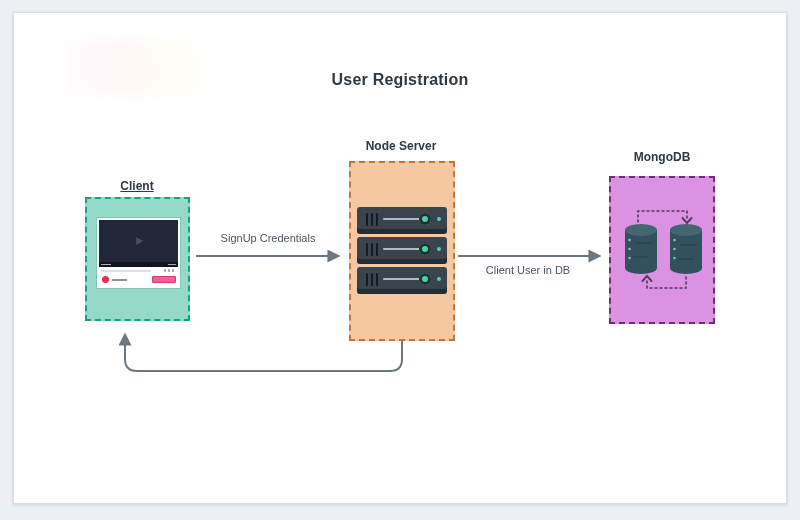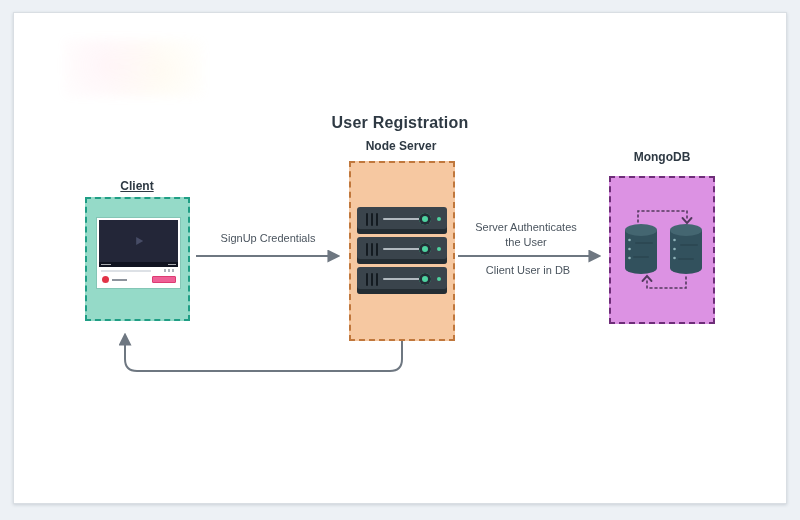--- a/index.html
+++ b/index.html
@@ -11,21 +11,21 @@
     background:#ffffff; border:1px solid #d9dee3;
     box-shadow:0 1px 3px rgba(110,125,140,.28); }
 
   .watermark { position:absolute; left:50px; top:26px; width:140px; height:58px;
     background:
       radial-gradient(circle at 30% 45%, rgba(255,185,205,.5), transparent 62%),
       radial-gradient(circle at 68% 55%, rgba(255,232,170,.55), transparent 60%);
     filter:blur(5px); opacity:.28; }
 
   .title { position:absolute; left:400px; top:71px; transform:translateX(-50%);
-    font-size:16px; font-weight:700; color:#2e3943; letter-spacing:.2px; white-space:nowrap;margin-top:43px; }
+    font-size:16px; font-weight:700; color:#2e3943; letter-spacing:.2px; white-space:nowrap; }
 
   .node-label { position:absolute; transform:translateX(-50%);
     font-size:12px; font-weight:700; color:#2e3943; white-space:nowrap; }
 
   .flow-label { position:absolute; transform:translateX(-50%);
     font-size:11px; color:#4a545e; white-space:nowrap; text-align:center; line-height:15px; }
 
   
   .client-box { position:absolute; left:85px; top:197px; width:105px; height:124px;
     background:#95dac8; border:2px dashed #1f9e85; }
@@ -165,24 +165,20 @@
 
     <g stroke="#533a5e" fill="none" stroke-width="1.6" stroke-linecap="round">
       <path d="M 29 46 L 29 35 L 78 35 L 78 43" stroke-dasharray="2 3"></path>
       <polyline points="73.5,42 78,47 82.5,42" stroke-width="1.9"></polyline>
       <path d="M 77 101 L 77 112 L 38 112 L 38 104" stroke-dasharray="2 3"></path>
       <polyline points="33.5,105 38,100 42.5,105" stroke-width="1.9"></polyline>
     </g>
   </svg>
 
   <div class="flow-label" style="left:268px; top:231px;">SignUp Credentials</div>
-  <div class="flow-label" style="left:526px; top:220px;">
-    <span>Server Authenticates</span><br>
-    <span>the User</span>
-  </div>
   <div class="flow-label" style="left:528px; top:263px;">Client User in DB</div>
 
   <svg class="arrows">
     <defs>
       <marker id="ah" viewBox="0 0 8 8" refX="6.5" refY="4" markerWidth="6.5" markerHeight="6.5" orient="auto">
         <path d="M0,0 L8,4 L0,8 Z" fill="#6e7781"></path>
       </marker>
     </defs>
     <path d="M 196 256 H 338" stroke="#6e7781" stroke-width="2" fill="none" marker-end="url(#ah)"></path>
     <path d="M 458 256 H 599" stroke="#6e7781" stroke-width="2" fill="none" marker-end="url(#ah)"></path>

